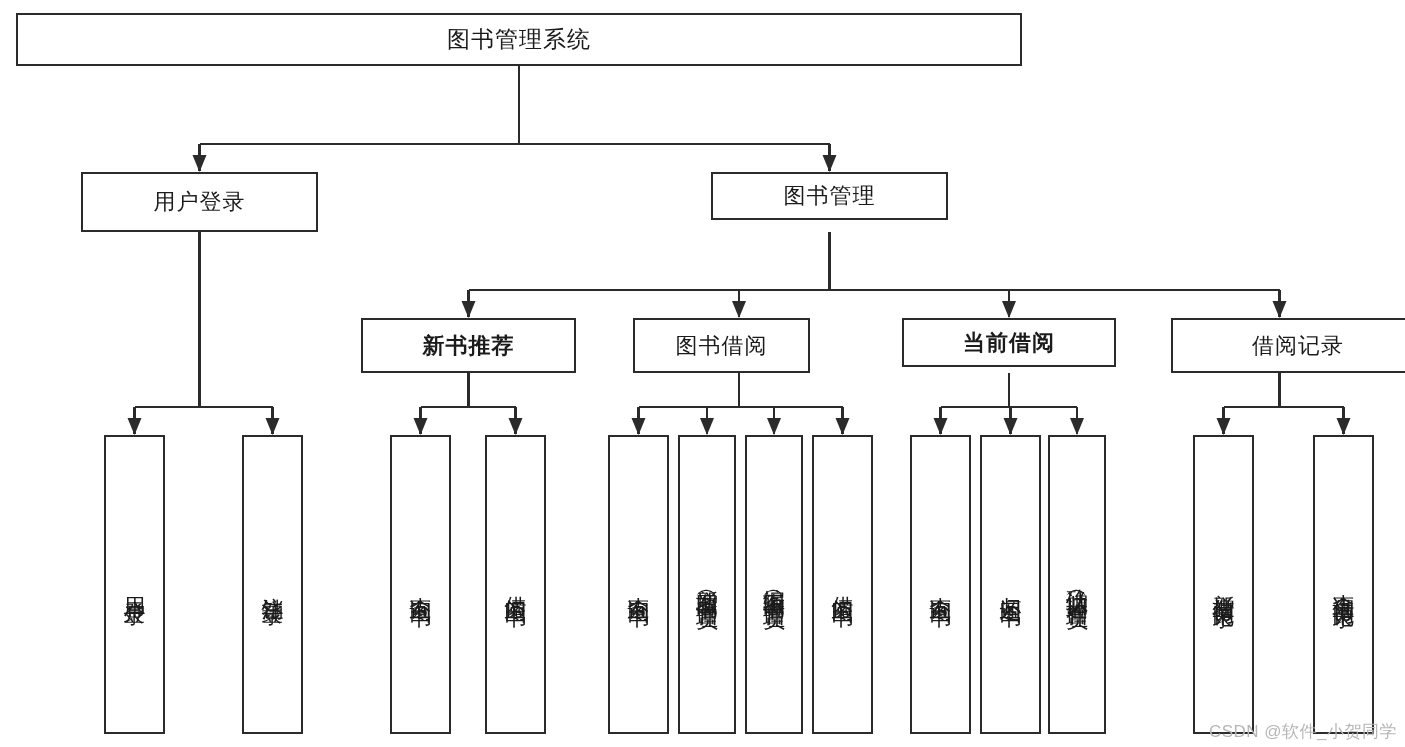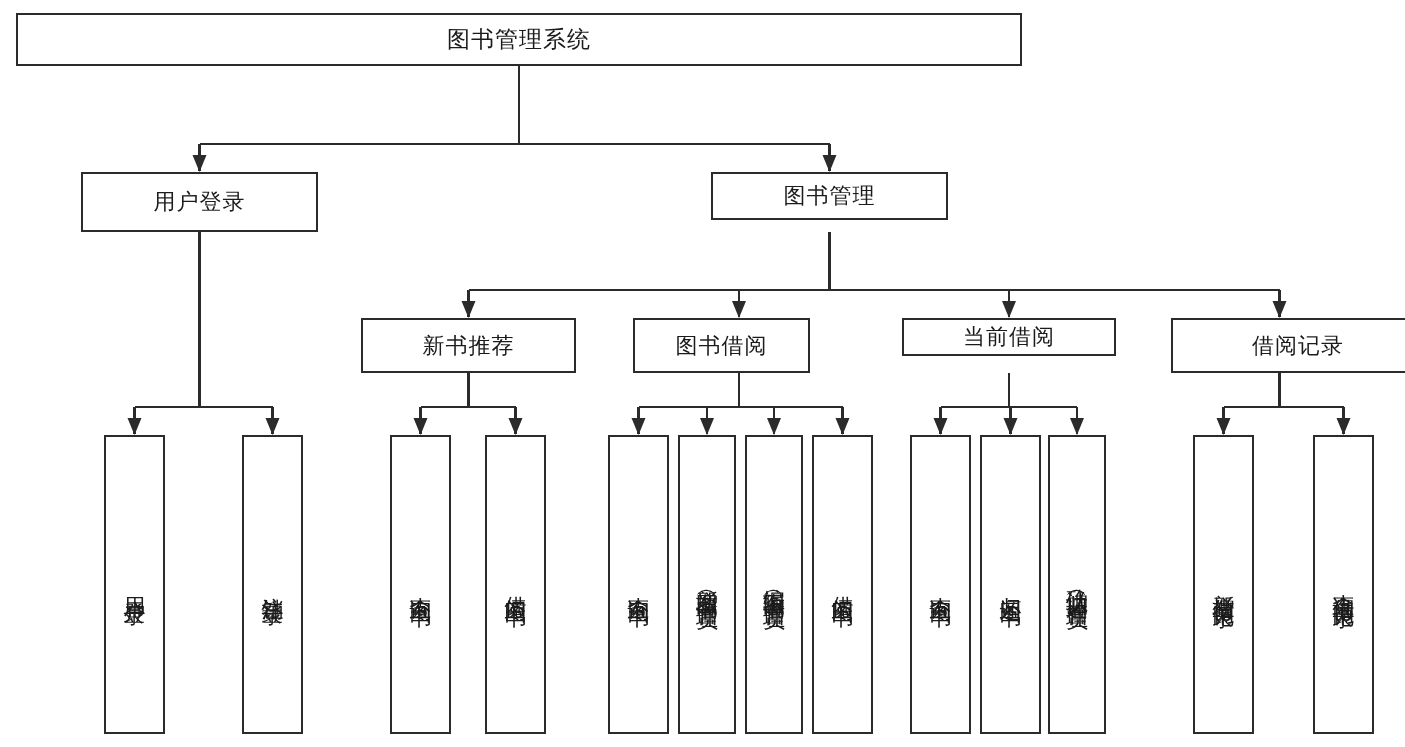--- a/index.html
+++ b/index.html
@@ -86,27 +86,27 @@
   <div id="nodes-layer">
       <div class="node h-node" id="root" style="left: 16px; top: 13px; width: 1006px; height: 53px;">
         <span class="lbl">图书管理系统</span>
       </div>
       <div class="node h-node" id="l1-login" style="left: 81px; top: 172px; width: 237px; height: 60px;">
         <span class="lbl">用户登录</span>
       </div>
       <div class="node h-node" id="l1-manage" style="left: 711px; top: 172px; width: 237px; height: 48px;">
         <span class="lbl">图书管理</span>
       </div>
-      <div class="node h-node" id="l2-newbook" style="left: 361px; top: 318px; width: 215px; height: 55px;">
+      <div class="node h-node" id="l2-newbook" style="left: 361px; top: 318px; width: 215px; height: 55px; font-weight: bold;">
         <span class="lbl">新书推荐</span>
       </div>
       <div class="node h-node" id="l2-borrow" style="left: 633px; top: 318px; width: 177px; height: 55px;">
         <span class="lbl">图书借阅</span>
       </div>
-      <div class="node h-node" id="l2-current" style="left: 902px; top: 318px; width: 214px; height: 38px;">
+      <div class="node h-node" id="l2-current" style="left: 902px; top: 318px; width: 214px; height: 49px; font-weight: bold;">
         <span class="lbl">当前借阅</span>
       </div>
       <div class="node h-node" id="l2-record" style="left: 1171px; top: 318px; width: 254px; height: 55px;">
         <span class="lbl">借阅记录</span>
       </div>
       <div class="node v-node" id="l3-a1" style="left: 104px; top: 435px; width: 61px; height: 299px;">
         <span class="lbl">用户登录</span>
       </div>
       <div class="node v-node" id="l3-a2" style="left: 242px; top: 435px; width: 61px; height: 299px;">
         <span class="lbl">注销登录</span>
@@ -139,13 +139,14 @@
         <span class="lbl">确认归还（管理员）</span>
       </div>
       <div class="node v-node" id="l3-e1" style="left: 1193px; top: 435px; width: 61px; height: 299px;">
         <span class="lbl">新增借阅记录</span>
       </div>
       <div class="node v-node" id="l3-e2" style="left: 1313px; top: 435px; width: 61px; height: 299px;">
         <span class="lbl">查询借阅记录</span>
       </div>
     </div>
 
+  <div id="watermark">CSDN @软件_小贺同学</div>
 </div>
 
 </body></html>

